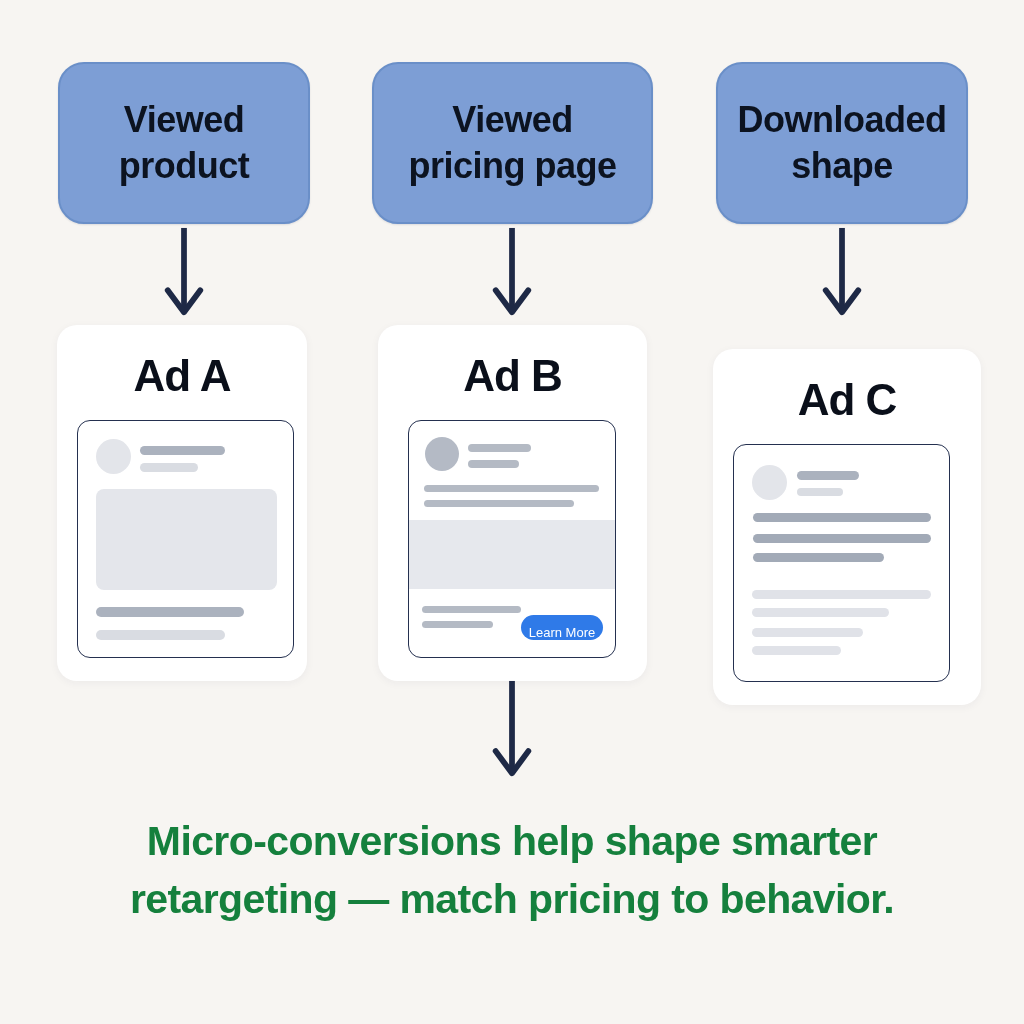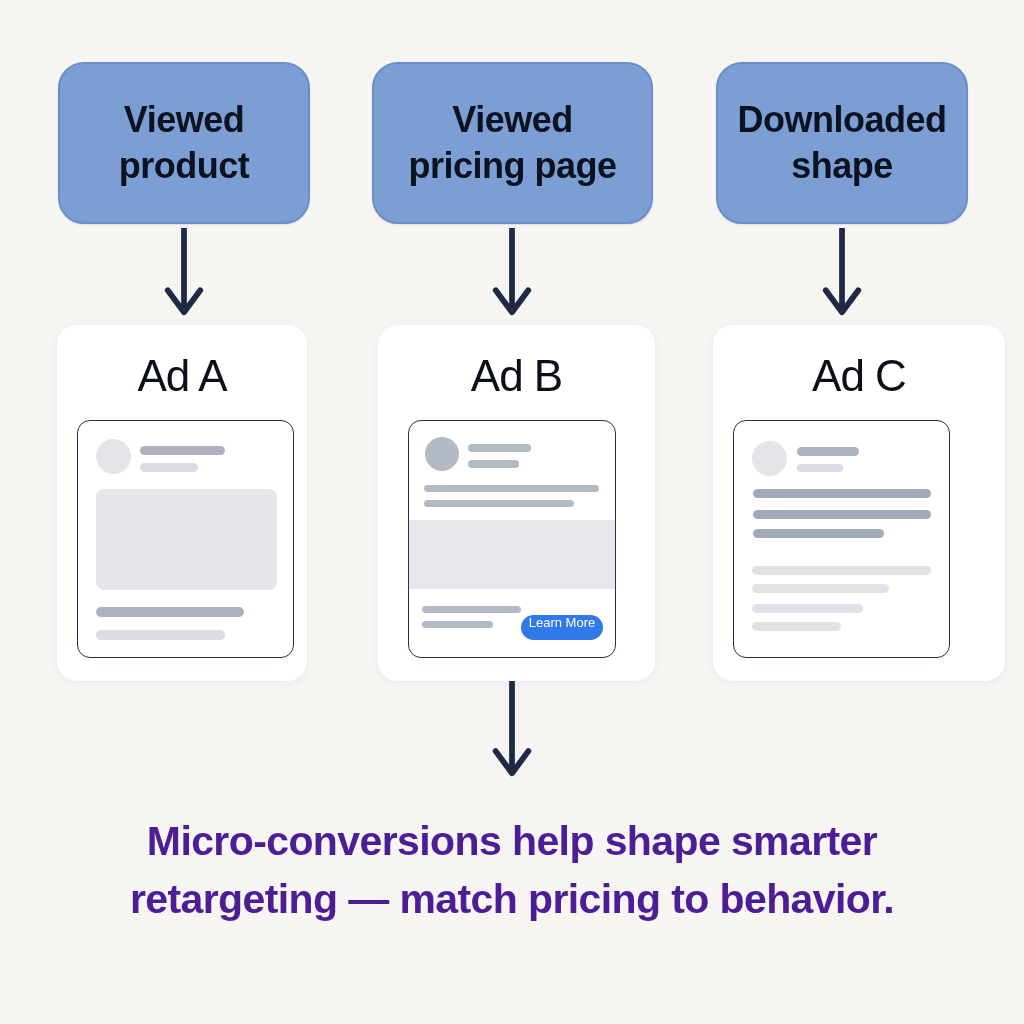--- a/index.html
+++ b/index.html
@@ -25,25 +25,25 @@
   .arrow-1{left:162px;top:227px;}
   .arrow-2{left:490px;top:227px;}
   .arrow-3{left:820px;top:227px;}
   .arrow-4{left:490px;top:680px;}
   
   .adcard{
     position:absolute;top:325px;height:356px;background:#ffffff;border-radius:20px;
     box-shadow:0 2px 8px rgba(40,45,70,0.05);
   }
   .adcard-a{left:57px;width:250px;}
-  .adcard-b{left:378px;width:269px;padding-left:8px;}
-  .adcard-c{left:713px;width:292px;}
+  .adcard-b{left:378px;width:269px;}
+  .adcard-c{left:713px;width:268px;margin-top:24px;}
   .ad-title{
     position:absolute;top:26px;left:0;width:100%;text-align:center;
-    font-size:44px;font-weight:400;color:#0a0f1a;letter-spacing:-1px;
+    font-size:44px;font-weight:700;color:#0a0f1a;letter-spacing:-1px;
   }
   
   .mock{
     position:absolute;top:95px;height:238px;box-sizing:border-box;
     background:#ffffff;border:1.5px solid #24304f;border-radius:13px;overflow:hidden;
   }
   .mock-a{left:20px;width:217px;}
   .mock-b{left:30px;width:208px;}
   .mock-c{left:20px;width:217px;}
   .ph{position:absolute;border-radius:6px;}
@@ -52,28 +52,28 @@
   .av-dark{background:#b4bac5;}
   .bar-dark{background:#abb2be;}
   .bar-mid{background:#b4bac4;}
   .bar-light{background:#d9dce2;}
   .bar-faint{background:#e0e2e8;}
   .imgph{background:#e4e6eb;border-radius:8px;}
   .banner{background:#e6e8ed;border-radius:0;}
   .cta{
     position:absolute;right:12px;top:194px;width:82px;height:25px;
     background:#2f7ae8;border-radius:13px;border:none;
-    display:flex;align-items:flex-start;justify-content:center;
+    display:flex;align-items:flex-end;justify-content:center;
     color:#ffffff;font-size:13px;font-weight:500;font-family:"Liberation Sans",sans-serif;
     padding:0;cursor:pointer;
   }
   
   .caption{
     position:absolute;top:812px;left:0;width:100%;text-align:center;
-    font-size:41px;line-height:58px;font-weight:600;color:#4c1d95;
+    font-size:41px;line-height:58px;font-weight:600;color:#15803d;
     letter-spacing:-0.6px;
   }
 </style>
 </head>
 <body>
 
 <div class="stage">
 
   <div class="node node-1">
     <span>Viewed

